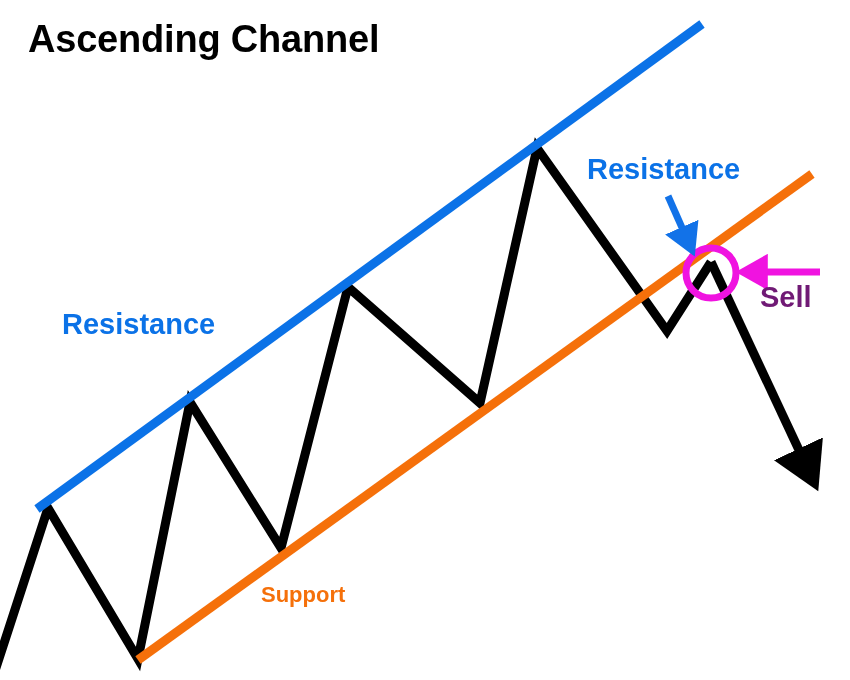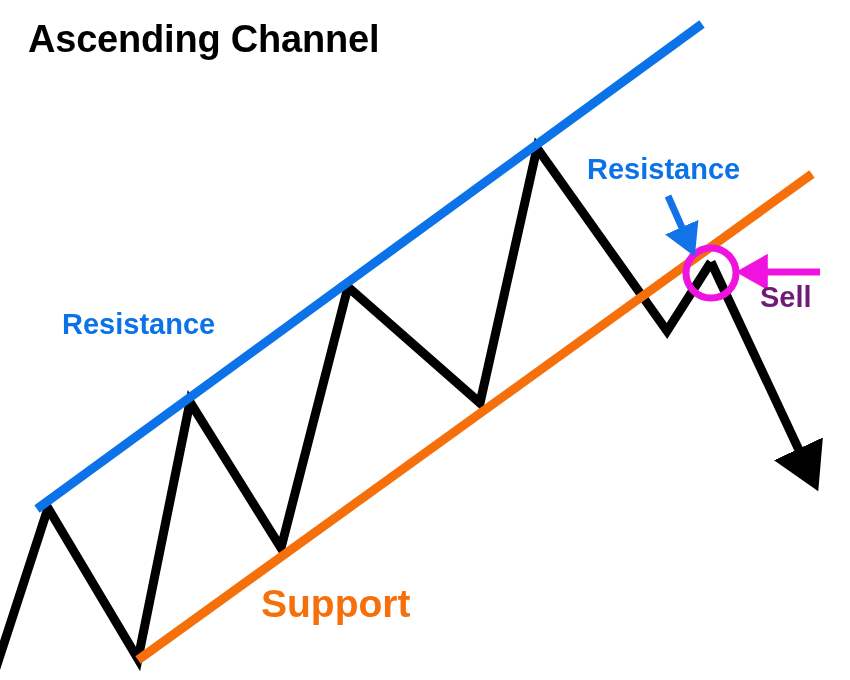--- a/index.html
+++ b/index.html
@@ -46,21 +46,21 @@
   }
   #label-resistance-right {
     left: 587px;
     top: 155px;
     font-size: 29px;
     color: #0B72E7;
   }
   #label-support {
     left: 261px;
     top: 584px;
-    font-size: 39px;
+    font-size: 22px;
     color: #F5700A;
   }
   #label-sell {
     left: 760px;
     top: 283px;
     font-size: 29px;
     color: #F013E0;
   }
 </style>
 </head>

